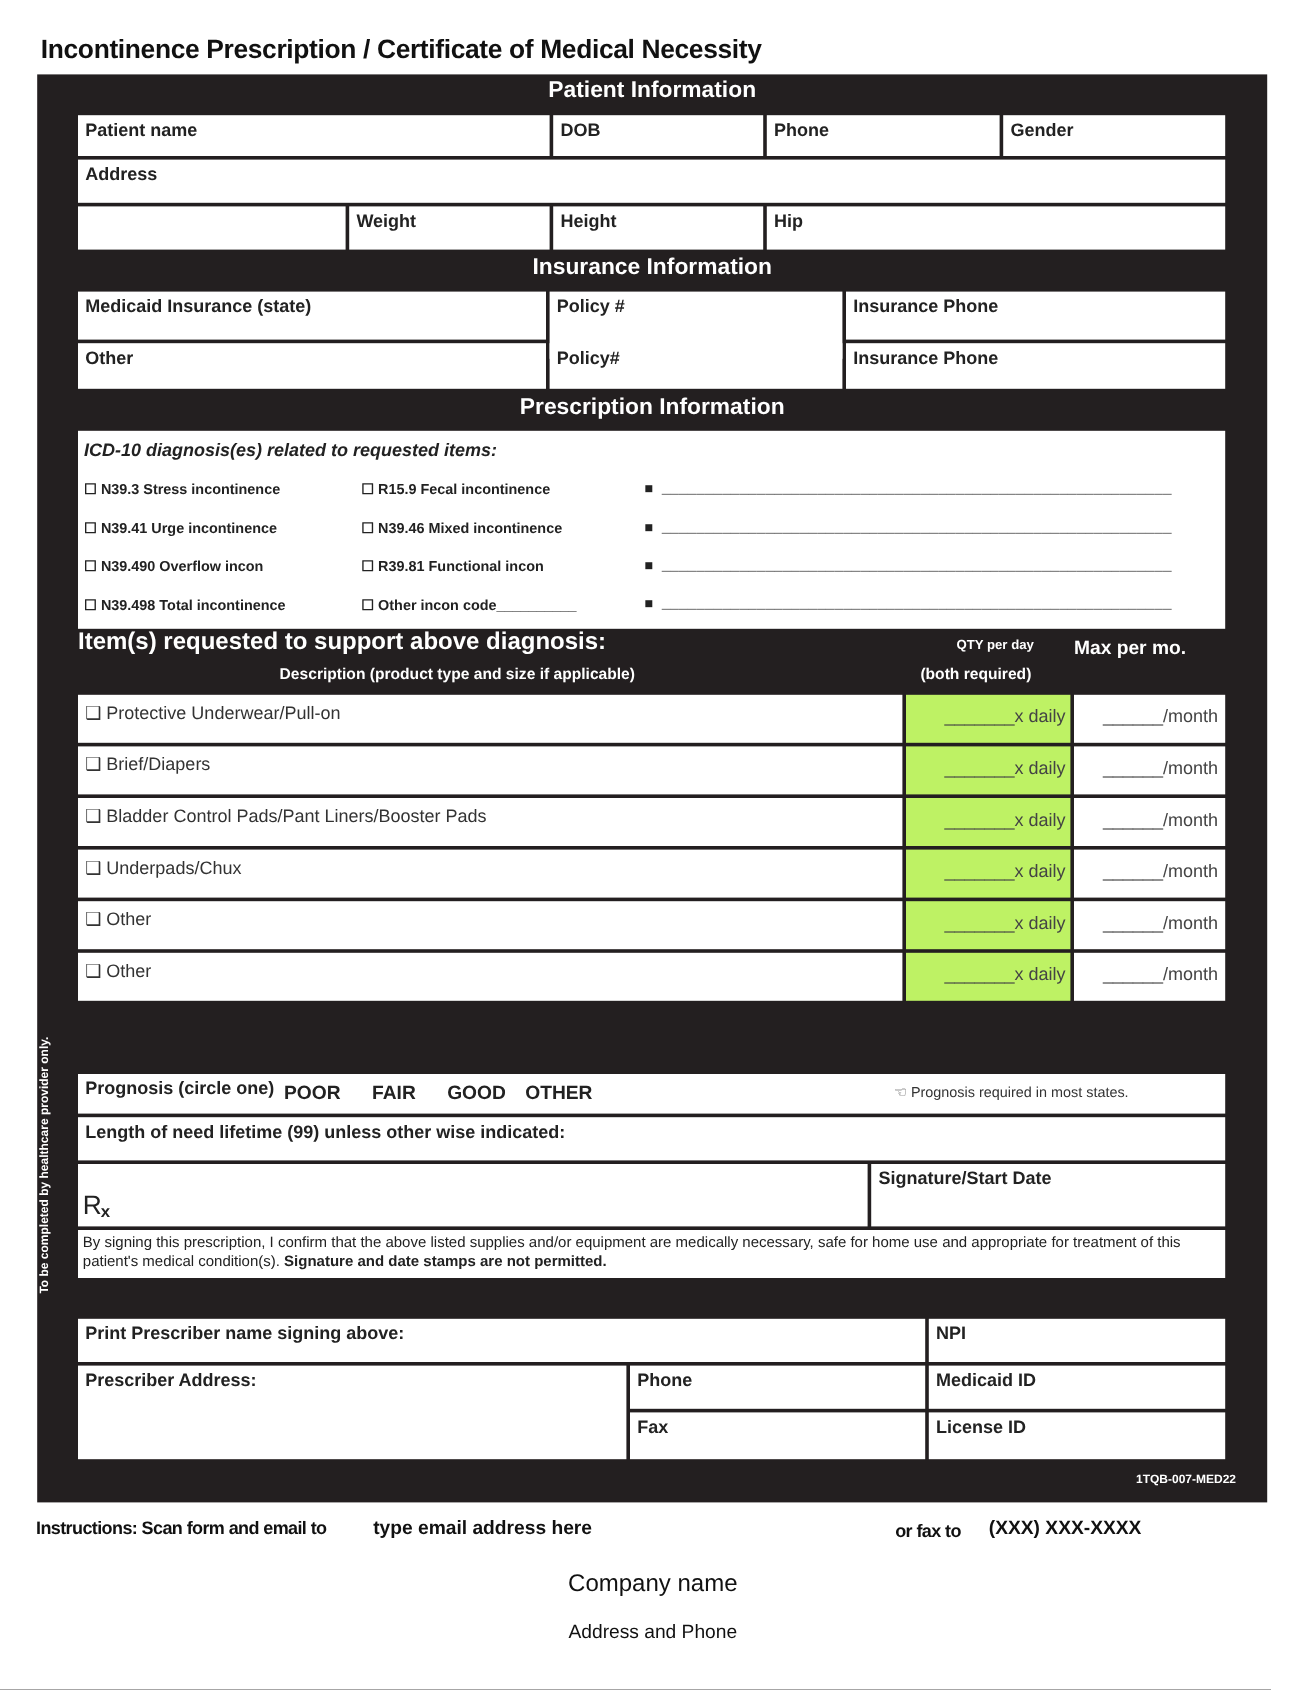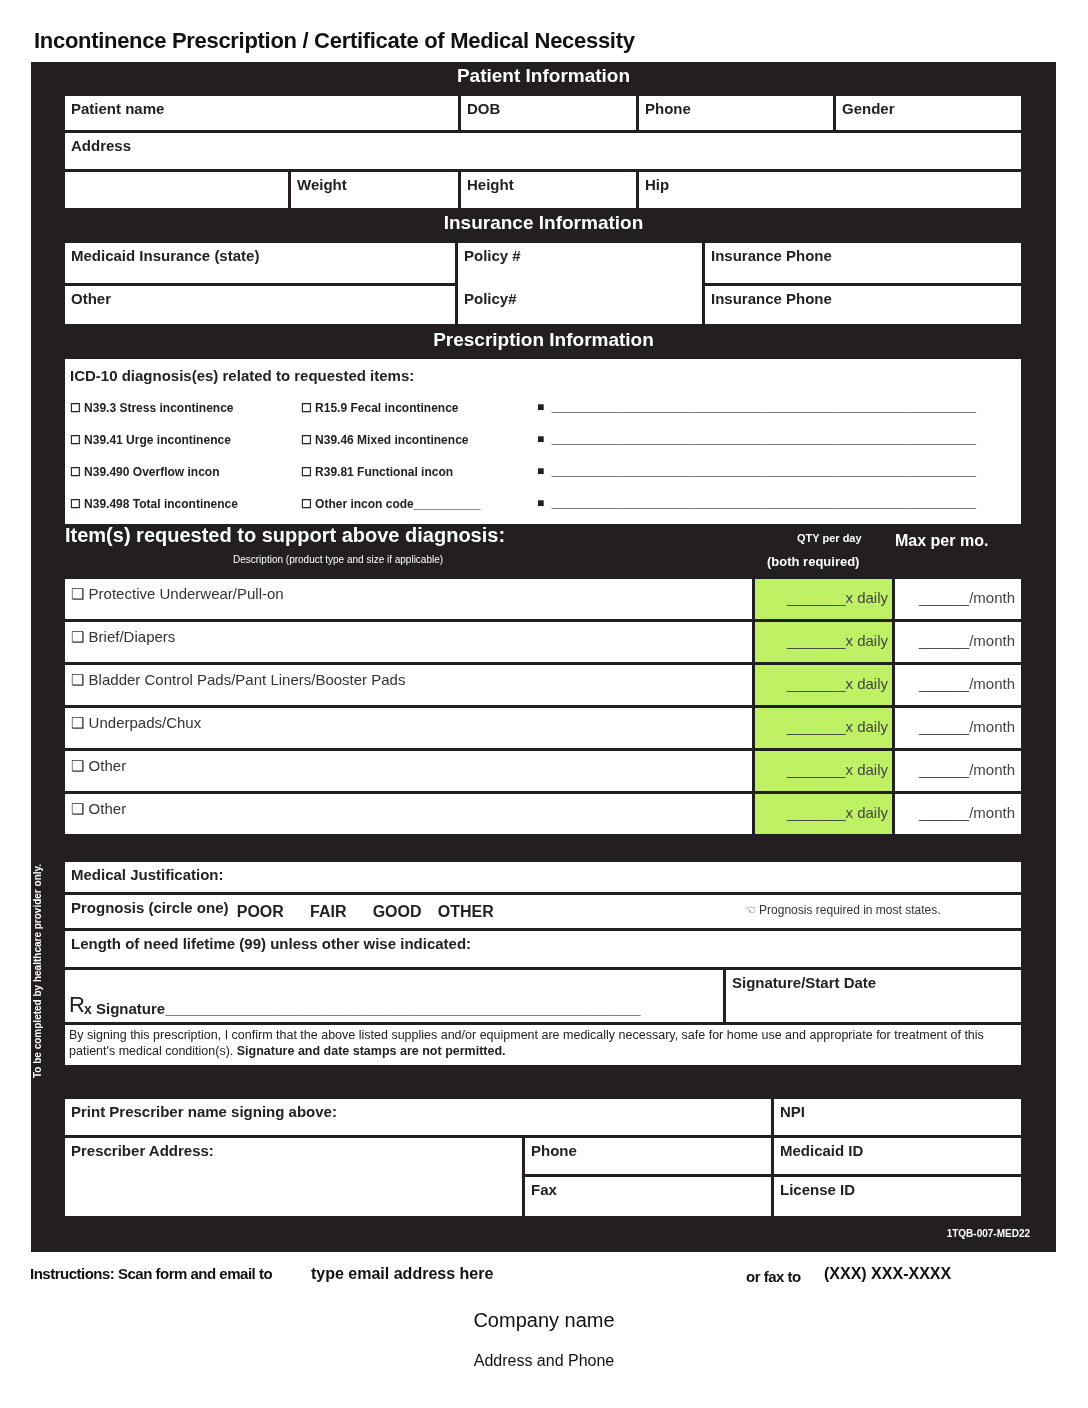--- a/index.html
+++ b/index.html
@@ -41,37 +41,37 @@
   <div class="sec-head" style="top:150px;">Insurance Information</div>
   <div class="cell" style="left:34px;top:181px;width:390px;height:40px;"><span>Medicaid Insurance (state)</span></div>
   <div class="cell" style="left:427px;top:181px;width:244px;height:56px;"><span>Policy #</span></div>
   <div class="cell" style="left:674px;top:181px;width:316px;height:40px;"><span>Insurance Phone</span></div>
   <div class="cell" style="left:34px;top:224px;width:390px;height:38px;"><span>Other</span></div>
   <div class="cell" style="left:427px;top:224px;width:244px;height:38px;"><span>Policy#</span></div>
   <div class="cell" style="left:674px;top:224px;width:316px;height:38px;"><span>Insurance Phone</span></div>
 
   <div class="sec-head" style="top:267px;">Prescription Information</div>
   <div class="box" style="left:34px;top:297px;width:956px;height:165px;">
-    <div class="lbl" style="position:absolute;left:5px;top:8px;">ICD-10 diagnosis(es) related to requested items:</div>
+    <div class="lbl" style="position:absolute;left:5px;top:8px;font-style:italic;">ICD-10 diagnosis(es) related to requested items:</div>
     <div class="icd" style="left:5px;top:42px;">☐ N39.3 Stress incontinence</div>
     <div class="icd" style="left:5px;top:74px;">☐ N39.41 Urge incontinence</div>
     <div class="icd" style="left:5px;top:106px;">☐ N39.490 Overflow incon</div>
     <div class="icd" style="left:5px;top:138px;">☐ N39.498 Total incontinence</div>
     <div class="icd" style="left:236px;top:42px;">☐ R15.9 Fecal incontinence</div>
     <div class="icd" style="left:236px;top:74px;">☐ N39.46 Mixed incontinence</div>
     <div class="icd" style="left:236px;top:106px;">☐ R39.81 Functional incon</div>
     <div class="icd" style="left:236px;top:138px;">☐ Other incon code__________</div>
     <div class="reqline" style="left:472px;top:42px;">■ ___________________________________________________________</div>
     <div class="reqline" style="left:472px;top:74px;">■ ___________________________________________________________</div>
     <div class="reqline" style="left:472px;top:106px;">■ ___________________________________________________________</div>
     <div class="reqline" style="left:472px;top:138px;">■ ___________________________________________________________</div>
   </div>
 
   <div class="items-head" style="left:34px;top:462px;font-size:20px;font-weight:bold;">Item(s) requested to support above diagnosis:</div>
-  <div class="items-head" style="left:202px;top:492px;font-size:10px;font-weight:normal;">Description (product type and size if applicable)</div>
+  <div class="items-head" style="left:202px;top:492px;font-size:13px;font-weight:bold;">Description (product type and size if applicable)</div>
   <div class="items-head" style="left:738px;top:470px;font-size:11px;font-weight:bold;margin-left:28px;">QTY per day</div>
   <div class="items-head" style="left:736px;top:492px;font-size:13px;font-weight:bold;">(both required)</div>
   <div class="items-head" style="left:864px;top:470px;font-size:16px;font-weight:bold;">Max per mo.</div>
 
   <div class="row" style="top:517px;">
     <div class="desc">❑ Protective Underwear/Pull-on</div>
     <div class="qty">_______x daily</div>
     <div class="max">______/month</div>
   </div>
   <div class="row" style="top:560px;">
@@ -93,34 +93,32 @@
     <div class="desc">❑ Other</div>
     <div class="qty">_______x daily</div>
     <div class="max">______/month</div>
   </div>
   <div class="row" style="top:732px;">
     <div class="desc">❑ Other</div>
     <div class="qty">_______x daily</div>
     <div class="max">______/month</div>
   </div>
 
-  <div class="cell" style="left:34px;top:800px;width:956px;height:30px;font-size:15px;"><span>Medical Justification:</span></div>
   <div class="cell" style="left:34px;top:833px;width:956px;height:33px;">
     <span>Prognosis (circle one)</span>
     <span style="font-size:16px;margin-left:4px;position:relative;top:4px;">POOR</span>
     <span style="font-size:16px;margin-left:22px;position:relative;top:4px;">FAIR</span>
     <span style="font-size:16px;margin-left:22px;position:relative;top:4px;text-align:right;">GOOD</span>
     <span style="font-size:16px;margin-left:12px;position:relative;top:4px;">OTHER</span>
     <span style="position:absolute;left:680px;top:8px;font-size:12px;font-weight:normal;color:#333;">☜ Prognosis required in most states.</span>
   </div>
   <div class="cell" style="left:34px;top:869px;width:956px;height:36px;"><span>Length of need lifetime (99) unless other wise indicated:</span></div>
   <div class="cell" style="left:34px;top:908px;width:658px;height:52px;">
     <span style="position:absolute;left:4px;top:22px;font-size:22px;font-weight:normal;">R</span>
     <span style="position:absolute;left:19px;top:31px;font-size:14px;">x</span>
-    <span style="position:absolute;left:31px;top:30px;font-size:15px;white-space:nowrap;overflow:hidden;width:620px;">Signature_________________________________________________________</span>
   </div>
   <div class="cell" style="left:695px;top:908px;width:295px;height:52px;"><span>Signature/Start Date</span></div>
   <div class="cell" style="left:34px;top:963px;width:956px;height:40px;font-size:12.5px;font-weight:normal;line-height:16px;padding:2px 4px;">
     <span>By signing this prescription, I confirm that the above listed supplies and/or equipment are medically necessary, safe for home use and appropriate for treatment of this patient's medical condition(s).</span>
     <b>Signature and date stamps are not permitted.</b>
   </div>
 
   <div class="cell" style="left:34px;top:1037px;width:706px;height:36px;"><span>Print Prescriber name signing above:</span></div>
   <div class="cell" style="left:743px;top:1037px;width:247px;height:36px;"><span>NPI</span></div>
   <div class="cell" style="left:34px;top:1076px;width:457px;height:78px;"><span>Prescriber Address:</span></div>

